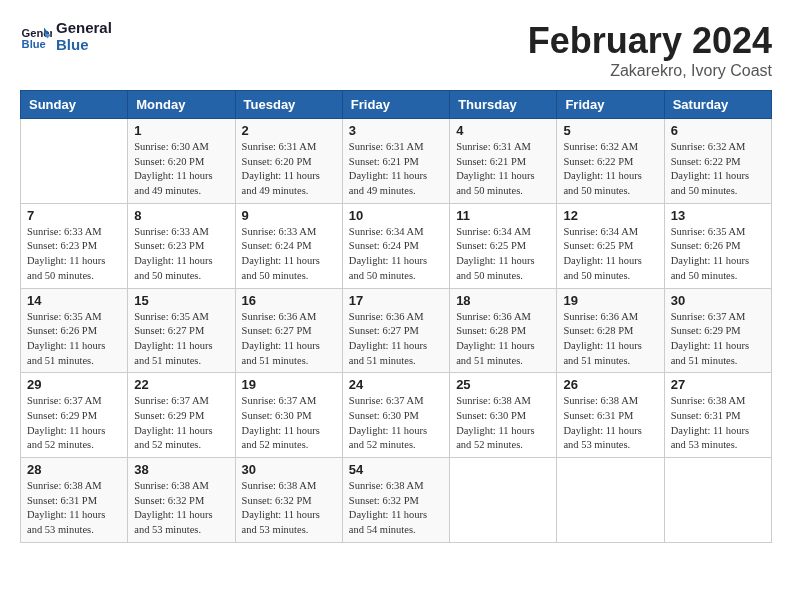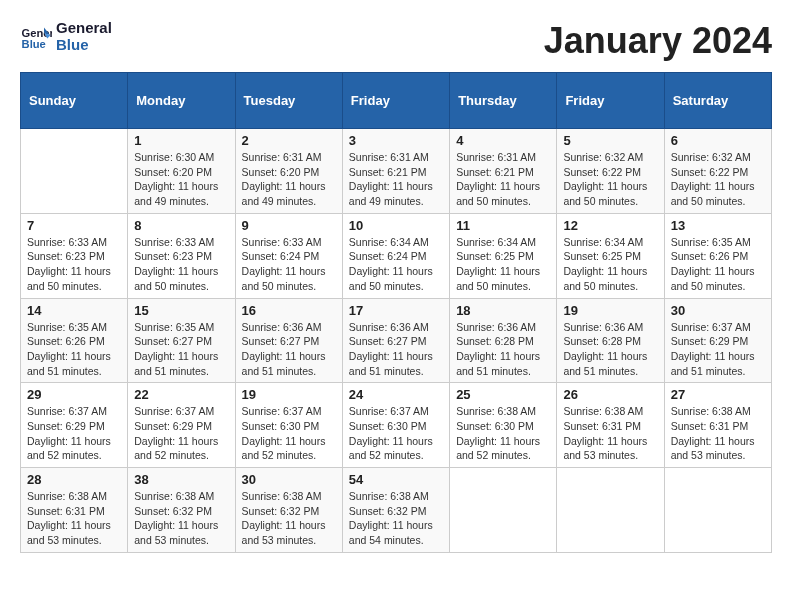--- a/index.html
+++ b/index.html
@@ -38,21 +38,21 @@
       color: #555;
     }
     table {
       width: 100%;
       border-collapse: collapse;
       font-size: 11px;
     }
     thead th {
       background-color: #2563a8;
       color: #fff;
-      padding: 20px 8px;
+      padding: 6px 8px;
       text-align: left;
       font-size: 13px;
       font-weight: bold;
       border: 1px solid #1a4d8a;
     }
     tbody td {
       border: 1px solid #ccc;
       padding: 4px 6px;
       vertical-align: top;
       background: #fff;
@@ -64,20 +64,21 @@
       font-size: 13px;
       font-weight: bold;
       color: #222;
       display: block;
       margin-bottom: 2px;
     }
     .day-detail {
       color: #333;
       line-height: 1.4;
       font-size: 10.5px;
+      font-family: Liberation Serif, serif;
     }
     td.empty {
       background: #fff !important;
     }
   </style>
 </head>
 <body>
 
 <div class="header">
   <div class="logo">
@@ -86,21 +87,22 @@
       <text x="2" y="34" font-size="14" font-weight="bold" fill="#2563a8">Blue</text>
       <polygon points="30,8 38,18 30,14" fill="#2563a8"></polygon>
       <polygon points="30,14 38,18 34,22" fill="#4a90d9"></polygon>
     </svg>
     <div>
       <div style="font-size:15px;font-weight:bold;color:#1a1a2e;line-height:1.1;">General</div>
       <div style="font-size:15px;font-weight:bold;color:#2563a8;line-height:1.1;">Blue</div>
     </div>
   </div>
   <div class="title-block">
-    <div class="main-title">January 2024</div>
+    <div class="main-title">February 2024</div>
+    <div class="subtitle">Zakarekro, Ivory Coast</div>
   </div>
 </div>
 
 <table>
   <thead>
     <tr>
     <th>Sunday</th>
         <th>Monday</th>
         <th>Tuesday</th>
         <th>Friday</th>

